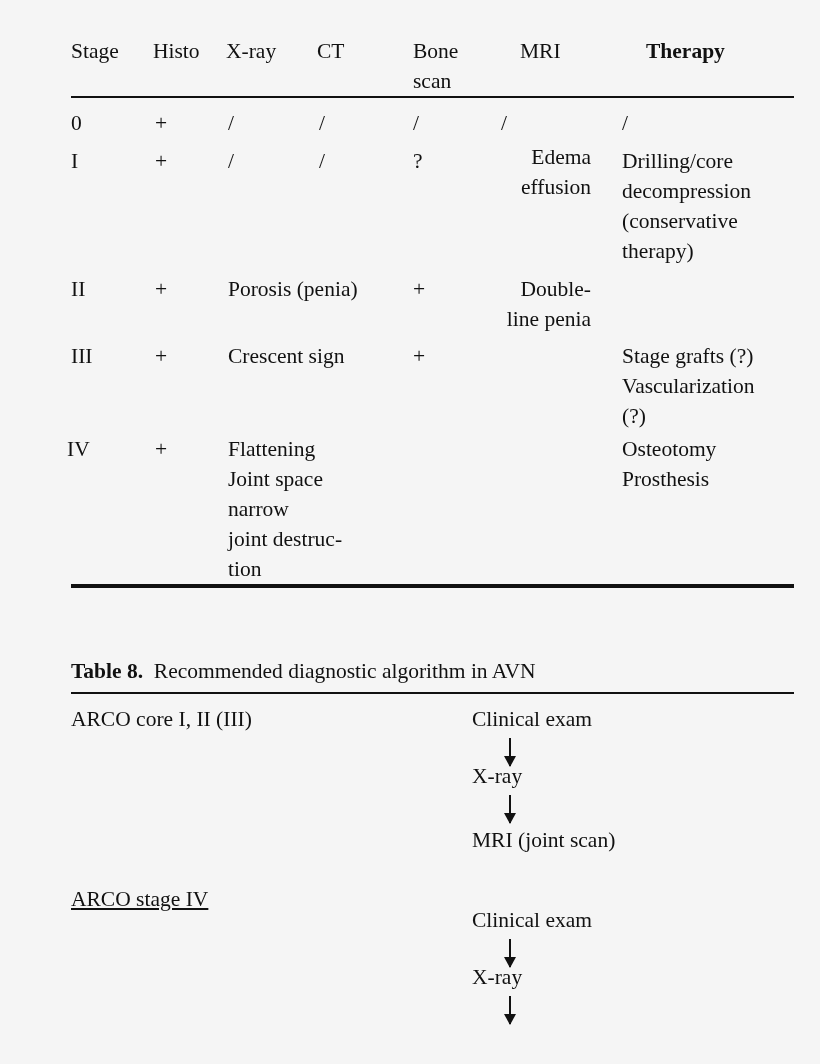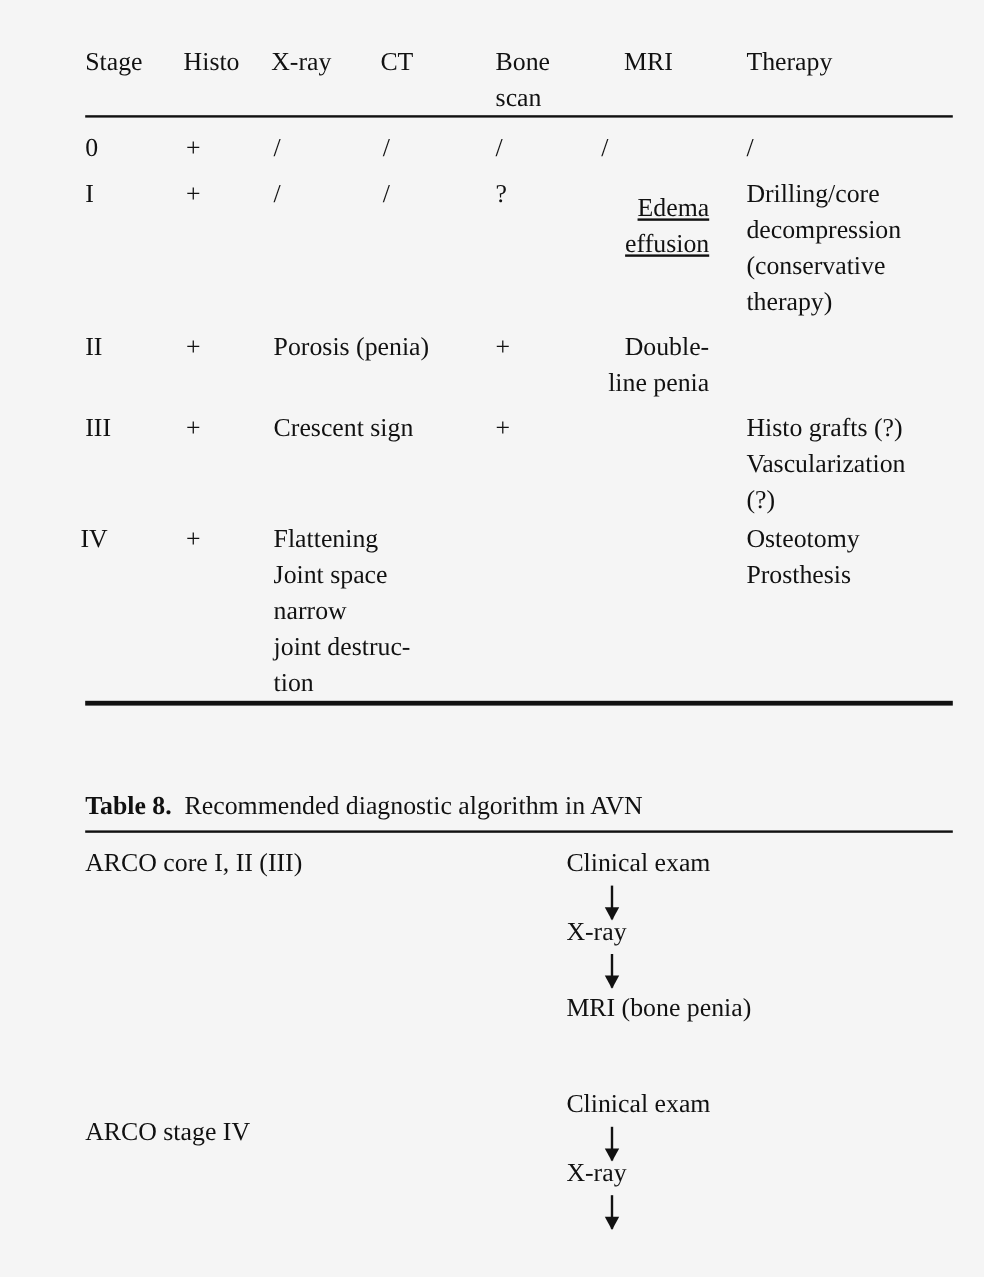--- a/index.html
+++ b/index.html
@@ -90,56 +90,56 @@
 
   <div>
 
     <div class="cell" style="left:49px;  top:36px;">Stage</div>
     <div class="cell" style="left:131px; top:36px;">Histo</div>
     <div class="cell" style="left:204px; top:36px;">X-ray</div>
     <div class="cell" style="left:295px; top:36px;">CT</div>
     <div class="cell" style="left:391px; top:36px;">Bone
 scan</div>
     <div class="cell" style="left:498px; top:36px;">MRI</div>
-    <div class="cell" style="left:600px; top:36px;">Therapy</div>
+    <div class="cell" style="left:624px; top:36px;font-weight:bold;">Therapy</div>
 
     <div class="rule thin" id="table3-header-rule"></div>
 
     <div class="cell" style="left:49px;  top:108px;">0</div>
     <div class="cell" style="left:133px; top:108px;">+</div>
     <div class="cell" style="left:206px; top:108px;">/</div>
     <div class="cell" style="left:297px; top:108px;">/</div>
     <div class="cell" style="left:391px; top:108px;">/</div>
     <div class="cell" style="left:479px; top:108px;">/</div>
     <div class="cell" style="left:600px; top:108px;">/</div>
 
     <div class="cell" style="left:49px;  top:146px;">I</div>
     <div class="cell" style="left:133px; top:146px;">+</div>
     <div class="cell" style="left:206px; top:146px;">/</div>
     <div class="cell" style="left:297px; top:146px;">/</div>
     <div class="cell" style="left:391px; top:146px;">?</div>
-    <div class="cell right" style="left:459px; top:158px; width:110px;text-decoration:underline;">Edema
+    <div class="cell right" style="left:459px; top:142px; width:110px;">Edema
 effusion</div>
     <div class="cell" style="left:600px; top:146px;">Drilling/core
 decompression
 (conservative
 therapy)</div>
 
     <div class="cell" style="left:49px;  top:274px;">II</div>
     <div class="cell" style="left:133px; top:274px;">+</div>
     <div class="cell" style="left:206px; top:274px;">Porosis (penia)</div>
     <div class="cell" style="left:391px; top:274px;">+</div>
     <div class="cell right" style="left:459px; top:274px; width:110px;">Double-
 line penia</div>
 
     <div class="cell" style="left:49px;  top:341px;">III</div>
     <div class="cell" style="left:133px; top:341px;">+</div>
     <div class="cell" style="left:206px; top:341px;">Crescent sign</div>
     <div class="cell" style="left:391px; top:341px;">+</div>
-    <div class="cell" style="left:600px; top:341px;">Histo grafts (?)
+    <div class="cell" style="left:600px; top:341px;">Stage grafts (?)
 Vascularization
 (?)</div>
 
     <div class="cell" style="left:45px;  top:434px;">IV</div>
     <div class="cell" style="left:133px; top:434px;">+</div>
     <div class="cell" style="left:206px; top:434px;">Flattening
 Joint space
 narrow
 joint destruc-
 tion</div>
@@ -164,23 +164,23 @@
       <div class="shaft"></div>
         <div class="head"></div>
     </div>
 
     <div class="cell" style="left:450px; top:761px;">X-ray</div>
     <div class="arrow" style="left:481px; top:795px; height:28px;">
       <div class="shaft"></div>
         <div class="head"></div>
     </div>
 
-    <div class="cell" style="left:450px; top:825px;">MRI (bone penia)</div>
+    <div class="cell" style="left:450px; top:825px;">MRI (joint scan)</div>
 
-    <div class="cell" style="left:49px; top:928px;">ARCO stage IV</div>
+    <div class="cell" style="left:49px; top:884px;text-decoration:underline;">ARCO stage IV</div>
 
     <div class="cell" style="left:450px; top:905px;">Clinical exam</div>
     <div class="arrow" style="left:481px; top:939px; height:28px;">
       <div class="shaft"></div>
         <div class="head"></div>
     </div>
 
     <div class="cell" style="left:450px; top:962px;">X-ray</div>
     <div class="arrow" style="left:481px; top:996px; height:28px;">
       <div class="shaft"></div>

